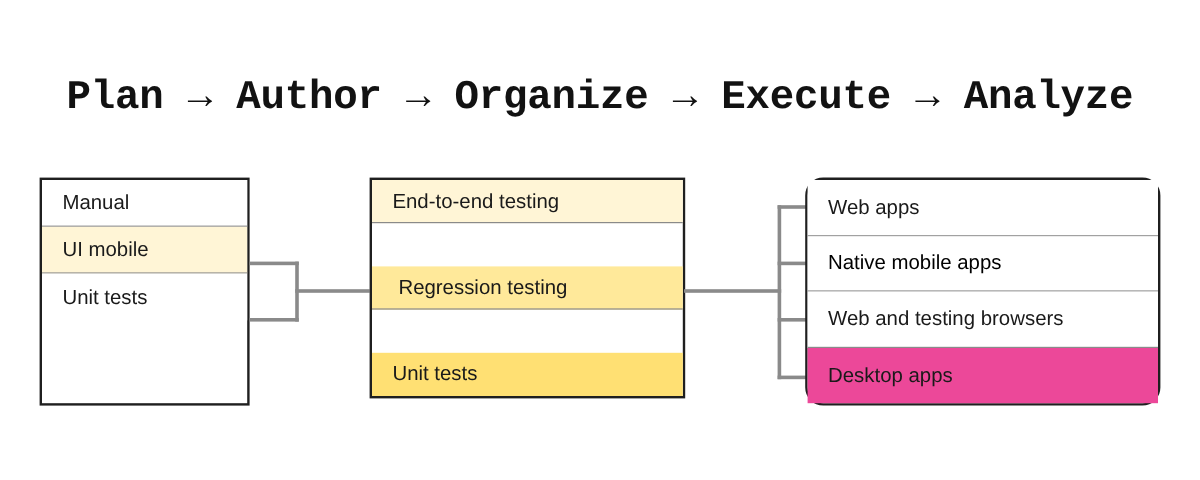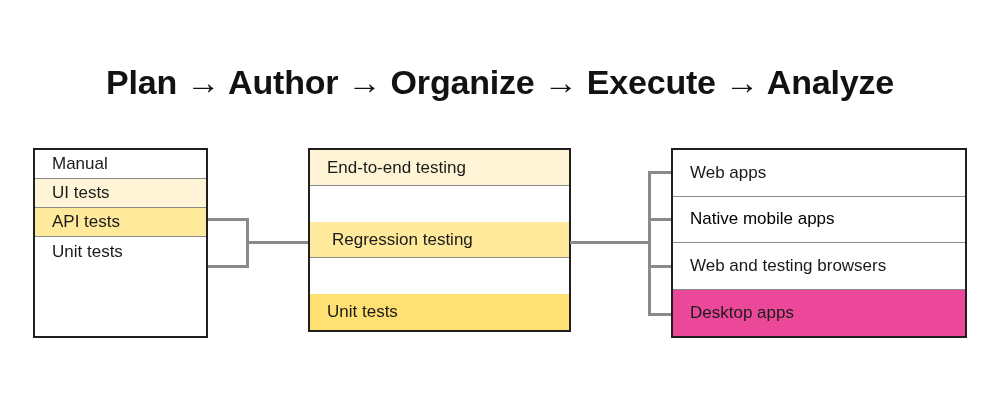--- a/index.html
+++ b/index.html
@@ -21,21 +21,21 @@
     height: 400px;
   }
 
   
   #diagram-title {
     position: absolute;
     left: 0;
     top: 60px;
     width: 1000px;
     text-align: center;
-    font-family: Liberation Sans, sans-serif;
+    font-family: Liberation Mono, monospace;
     font-weight: bold;
     font-size: 34px;
     line-height: 44px;
     letter-spacing: -0.2px;
     color: #121212;
     white-space: nowrap;
   }
 
   
   .col-box {
@@ -63,21 +63,21 @@
     border-bottom: none;
   }
 
   
   #col-plan {
     left: 33px;
     top: 148px;
     width: 175px;
     height: 190px;
   }
-  #col-plan .row { height: 29px; }
+  #col-plan .row { height: 39px; }
 
   
   #col-organize {
     left: 308px;
     top: 148px;
     width: 263px;
     height: 184px;
   }
   #col-organize .row { height: 61.3px; }
 
@@ -117,24 +117,21 @@
 
 <div id="canvas">
 
   <div id="diagram-title" style="color: rgb(18, 18, 18);">Plan → Author → Organize → Execute → Analyze</div>
 
   <div class="col-box" id="col-plan" style="border-color: rgb(31, 31, 31);">
     <div class="row" style="background: rgb(255, 255, 255); border-bottom-color: rgb(138, 138, 138); color: rgb(26, 26, 26);">
       <span>Manual</span>
     </div>
     <div class="row" style="background: rgb(255, 245, 214); border-bottom-color: rgb(138, 138, 138); color: rgb(26, 26, 26);">
-      <span>UI tests</span>
-    </div>
-    <div class="row" style="background: rgb(255, 233, 154); border-bottom-color: rgb(138, 138, 138); color: rgb(26, 26, 26);">
-      <span>API tests</span>
+      <span>UI mobile</span>
     </div>
     <div class="row" style="background: rgb(255, 255, 255); border-bottom-color: rgb(138, 138, 138); color: rgb(26, 26, 26);">
       <span>Unit tests</span>
     </div>
   </div>
 
   <div class="conn conn-h" id="bracket-left-top" style="background: rgb(138, 138, 138);"></div>
   <div class="conn conn-h" id="bracket-left-bottom" style="background: rgb(138, 138, 138);"></div>
   <div class="conn conn-v" id="bracket-left-spine" style="background: rgb(138, 138, 138);"></div>
   <div class="conn conn-h" id="bracket-left-stem" style="background: rgb(138, 138, 138);"></div>
@@ -151,21 +148,21 @@
     </div>
   </div>
 
   <div class="conn conn-h" id="bracket-right-stem" style="background: rgb(138, 138, 138);"></div>
   <div class="conn conn-v" id="bracket-right-spine" style="background: rgb(138, 138, 138);"></div>
   <div class="conn conn-h" id="stub-1" style="background: rgb(138, 138, 138);"></div>
   <div class="conn conn-h" id="stub-2" style="background: rgb(138, 138, 138);"></div>
   <div class="conn conn-h" id="stub-3" style="background: rgb(138, 138, 138);"></div>
   <div class="conn conn-h" id="stub-4" style="background: rgb(138, 138, 138);"></div>
 
-  <div class="col-box" id="col-execute" style="border-color: rgb(31, 31, 31);">
+  <div class="col-box" id="col-execute" style="border-color: rgb(31, 31, 31); border-radius: 15px;">
     <div class="row" style="background: rgb(255, 255, 255); border-bottom-color: rgb(138, 138, 138); color: rgb(26, 26, 26);">
       <span>Web apps</span>
     </div>
     <div class="row" style="background: rgb(255, 255, 255); border-bottom-color: rgb(138, 138, 138); color: #000000;">
       <span>Native mobile apps</span>
     </div>
     <div class="row" style="background: rgb(255, 255, 255); border-bottom-color: rgb(138, 138, 138); color: rgb(26, 26, 26);">
       <span>Web and testing browsers</span>
     </div>
     <div class="row" style="background: #ec4899; border-bottom-color: rgb(138, 138, 138); color: rgb(26, 26, 26);">

